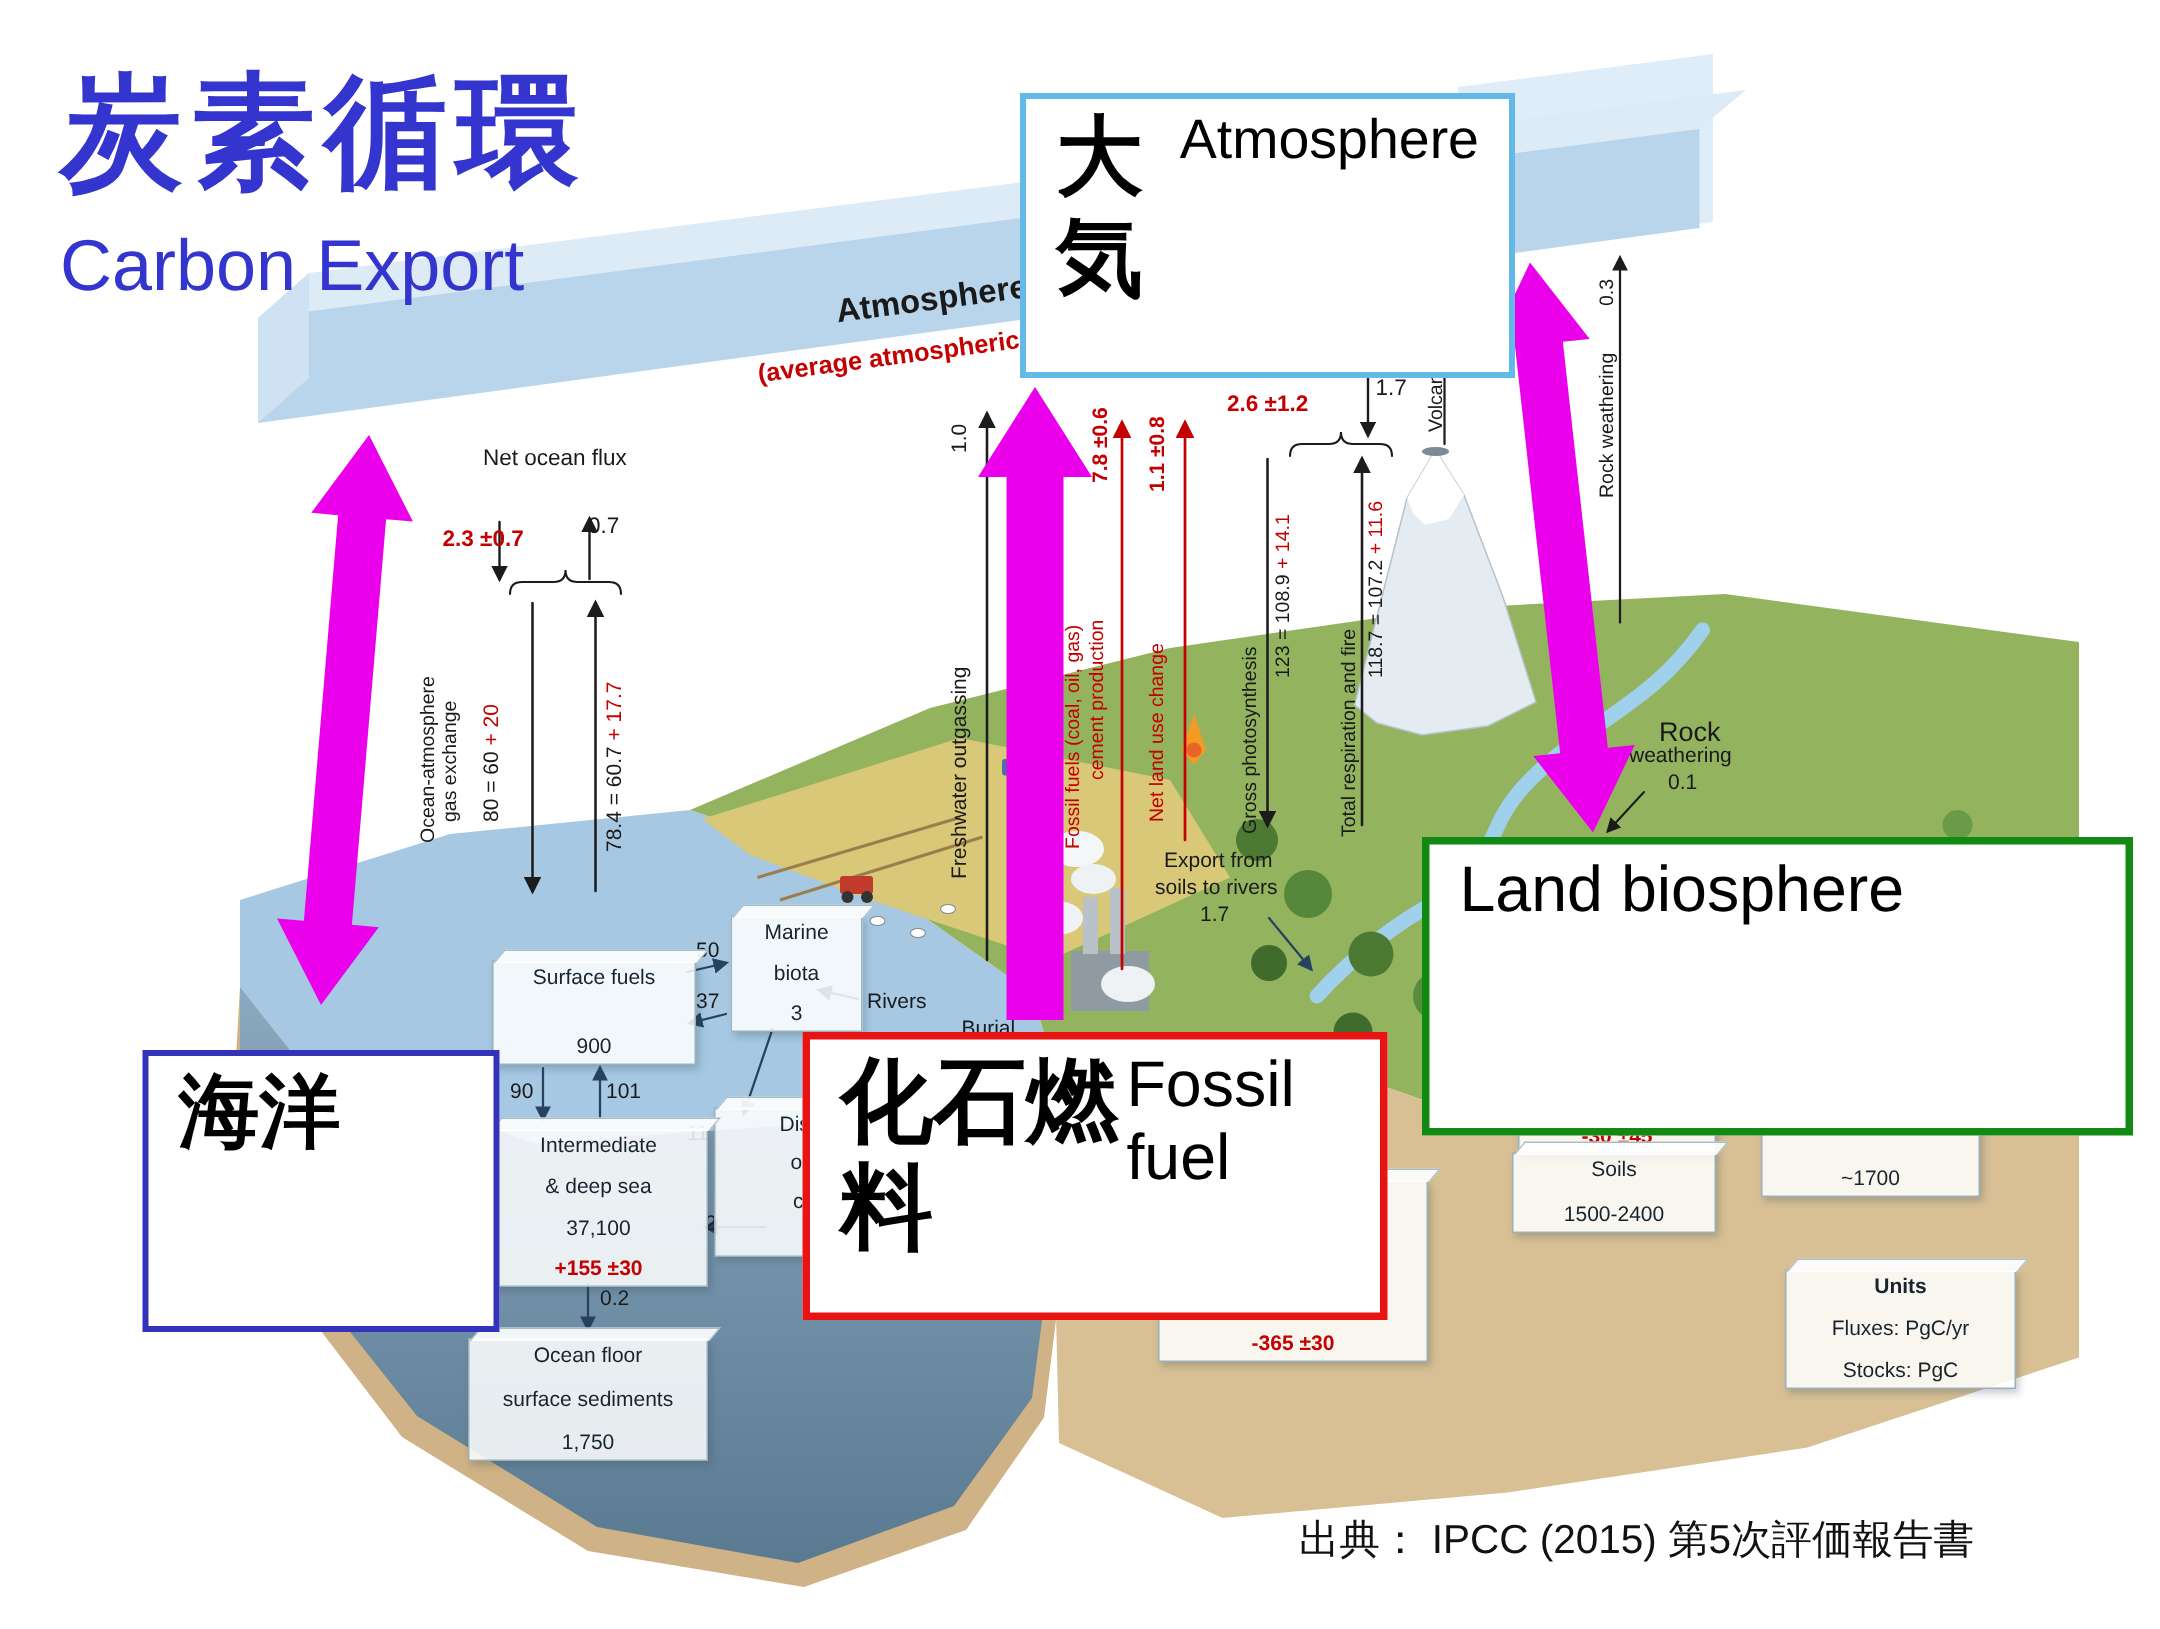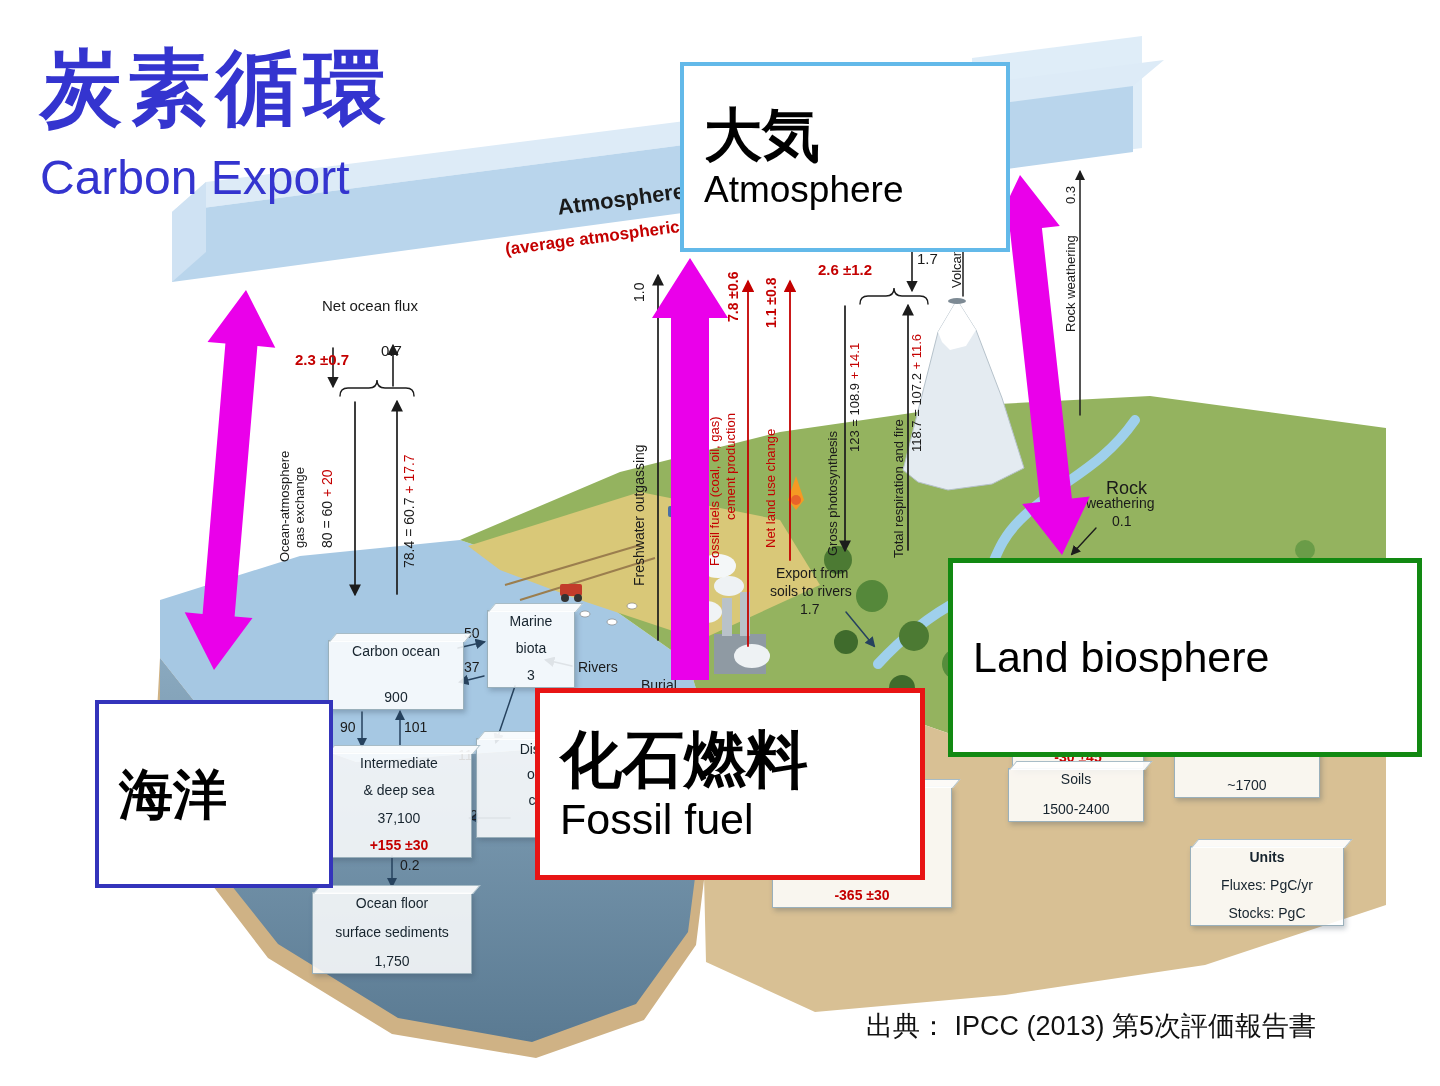--- a/index.html
+++ b/index.html
@@ -10,22 +10,22 @@
   .rot{transform-origin:0 0;transform:rotate(-90deg)}
   .red{color:#c40000}
   .b{font-weight:bold}
   .stock{position:absolute;background:rgba(255,255,255,.85);border:1px solid #9ab0bb;
          box-shadow:2px 3px 5px rgba(50,70,85,.28);display:flex;flex-direction:column;
          align-items:center;justify-content:space-between;text-align:center;font-size:14px;
          color:#17242e;padding:2px 3px;line-height:1.28}
   .stock::before{content:"";position:absolute;left:0;top:-8px;width:100%;height:8px;
          background:rgba(255,255,255,.92);border:1px solid #a8bcc6;border-bottom:none;
          transform:skewX(-40deg);transform-origin:bottom left}
-  .callout{position:absolute;background:#ffffff;display:flex;flex-direction:column;
-           justify-content:center;padding:6px 20px;line-height:1.15}
+  .callout{position:absolute;background:#ffffff;display:flex;flex-direction:row;
+           justify-content:space-between;padding:6px 20px;line-height:1.15}
   .callout .ja{font-weight:bold;color:#000}
   .callout .en{color:#000}
   .titleja{position:absolute;left:40px;top:34px;font-size:82px;font-weight:bold;
            color:#3434cf;letter-spacing:6px}
   .titleen{position:absolute;left:40px;top:150px;font-size:48px;color:#3434cf}
   .citation{position:absolute;left:866px;top:1008px;font-size:27px;color:#111}
 </style>
 </head>
 <body>
 
@@ -155,21 +155,21 @@
     <line x1="392" y1="856" x2="392" y2="886" stroke="#26425e" stroke-width="1.5" marker-end="url(#md)"></line>
     <line x1="572" y1="666" x2="546" y2="660" stroke="#26425e" stroke-width="1.5" marker-end="url(#md)"></line>
   </g>
 </svg>
 
 <div class="t b" style="left:556px;top:196px;font-size:22px;transform:rotate(-7.5deg);transform-origin:0 0"><span>Atmosphere 589 </span><span class="red">+ 240</span></div>
 <div class="t red b" style="left:504px;top:240px;font-size:17px;transform:rotate(-7.5deg);transform-origin:0 0">(average atmospheric increase: 4 PgC/yr)</div>
 
 <div class="t" style="left:322px;top:298px;font-size:15px">Net ocean flux</div>
 <div class="t red b" style="left:295px;top:352px;font-size:15px">2.3 ±0.7</div>
-<div class="t" style="left:381px;top:343px;font-size:15px">0.7</div>
+<div class="t" style="left:392px;top:343px;font-size:15px">0.7</div>
 
 <div class="t rot" style="left:278px;top:562px;font-size:13px">Ocean-atmosphere</div>
 <div class="t rot" style="left:293px;top:548px;font-size:13px">gas exchange</div>
 <div class="t rot" style="left:320px;top:548px;font-size:14px"><span>80 = 60 </span><span class="red">+ 20</span></div>
 <div class="t rot" style="left:402px;top:568px;font-size:14px"><span>78.4 = 60.7 </span><span class="red">+ 17.7</span></div>
 <div class="t rot" style="left:632px;top:586px;font-size:14px">Freshwater outgassing</div>
 <div class="t rot" style="left:632px;top:302px;font-size:14px">1.0</div>
 
 <div class="t rot red" style="left:708px;top:566px;font-size:13px">Fossil fuels (coal, oil, gas)</div>
 <div class="t rot red" style="left:724px;top:520px;font-size:13px">cement production</div>
@@ -200,21 +200,21 @@
 
 <div class="t" style="left:464px;top:626px;font-size:14px">50</div>
 <div class="t" style="left:464px;top:660px;font-size:14px">37</div>
 <div class="t" style="left:340px;top:720px;font-size:14px">90</div>
 <div class="t" style="left:404px;top:720px;font-size:14px">101</div>
 <div class="t" style="left:458px;top:748px;font-size:14px">11</div>
 <div class="t" style="left:470px;top:808px;font-size:14px">2</div>
 <div class="t" style="left:400px;top:858px;font-size:14px">0.2</div>
 
 <div class="stock" style="left:328px;top:640px;width:128px;height:64px">
-  <div>Carbon ocean</div>
+  <div>Surface fuels</div>
   <div>900</div>
 </div>
 <div class="stock" style="left:487px;top:610px;width:80px;height:72px">
   <div>Marine</div>
   <div>biota</div>
   <div>3</div>
 </div>
 <div class="stock" style="left:476px;top:738px;width:140px;height:94px">
   <div>Dissolved</div>
   <div>organic</div>
@@ -274,13 +274,13 @@
 <div class="callout" style="left:535px;top:688px;width:340px;height:170px;border:5px solid #e81414">
   <div class="ja" style="font-size:62px">化石燃料</div>
   <div class="en" style="font-size:43px">Fossil fuel</div>
 </div>
 <div class="callout" style="left:948px;top:558px;width:424px;height:177px;border:5px solid #128912">
   <div class="en" style="font-size:43px">Land biosphere</div>
 </div>
 
 <div class="titleja">炭素循環</div>
 <div class="titleen">Carbon Export</div>
-<div class="citation">出典： IPCC (2013) 第5次評価報告書</div>
+<div class="citation">出典： IPCC (2015) 第5次評価報告書</div>
 
 </body></html>

